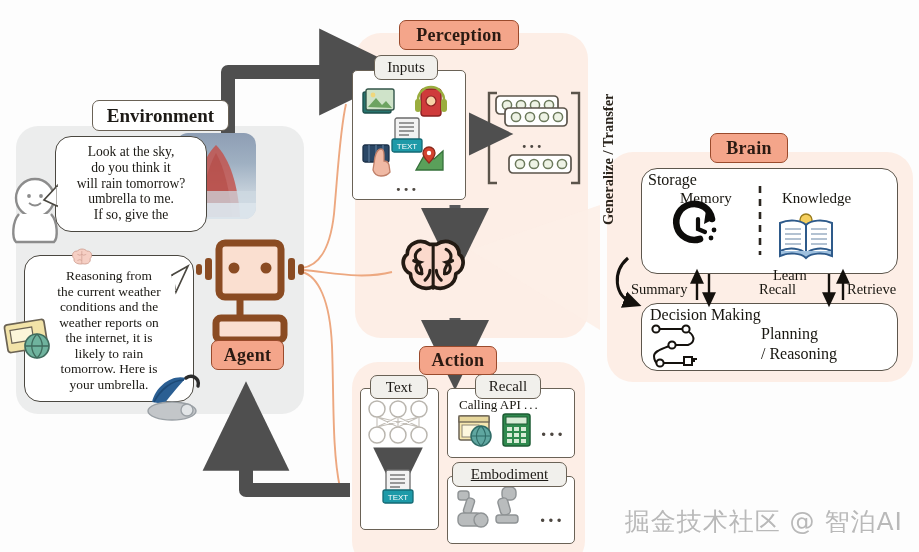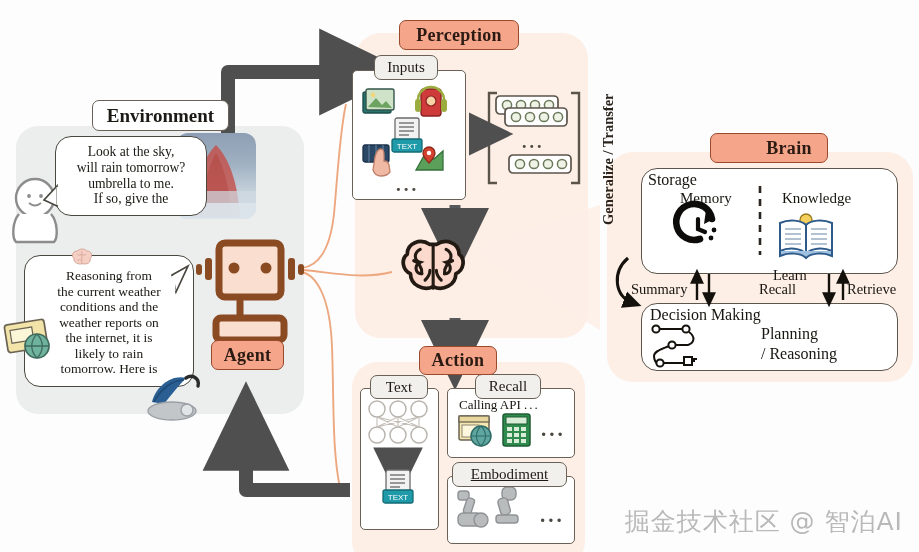--- a/index.html
+++ b/index.html
@@ -100,37 +100,39 @@
     <svg viewBox="0 0 80 86" style="width:80px;height:86px;">
       <path d="M40,12 C 54,26 62,52 64,84 L16,84 C 18,52 26,26 40,12 Z" fill="#c3514a" opacity="0.82"></path>
       <path d="M40,20 C 48,34 54,58 56,84 L24,84 C 26,58 32,34 40,20 Z" fill="#b2433d" opacity="0.5"></path>
       <rect x="0" y="58" width="80" height="28" fill="#cfd9e2" opacity="0.72"></rect>
       <rect x="0" y="70" width="80" height="16" fill="#dde5ec" opacity="0.85"></rect>
     </svg>
   </div>
 
   <div class="speech" style="left:55px;top:136px;width:134px;padding:7px 8px 8px;font-size:13.6px;">
     <div>Look at the sky,</div>
+    <div>do you think it</div>
     <div>will rain tomorrow?</div>
     <div>umbrella to me.</div>
     <div>If so, give the</div>
   </div>
   <svg class="ov" style="z-index:8" viewBox="0 0 919 552">
     <path d="M57,186 L44,200 L57,206 Z" fill="#fff" stroke="#4a4740" stroke-width="1.7"></path>
     <path d="M58,187 L58,205" stroke="#fff" stroke-width="3"></path>
   </svg>
 
   <div class="speech" style="left:24px;top:255px;width:152px;padding:12px 8px 9px;font-size:13.4px;">
     <div>Reasoning from</div>
     <div>the current weather</div>
     <div>conditions and the</div>
     <div>weather reports on</div>
     <div>the internet, it is</div>
     <div>likely to rain</div>
     <div>tomorrow. Here is</div>
+    <div>your umbrella.</div>
   </div>
 
   <svg class="ov" style="z-index:9" viewBox="0 0 919 552">
 
     <path d="M172,275 L188,266 L176,292 Z" fill="#fff" stroke="#4a4740" stroke-width="1.7"></path>
     <path d="M173,276 L174,291" stroke="#fff" stroke-width="3.2"></path>
 
     <g transform="translate(73,250) scale(0.55)">
       <path d="M2,16 C -4,10 0,1 8,2 C 11,-3 22,-3 25,2 C 33,1 37,10 31,16 C 33,22 26,27 18,25 C 10,27 0,23 2,16 Z" fill="#f6cfc4" stroke="#cf9f92" stroke-width="1.6"></path>
       <path d="M16,2 L16,25 M8,8 q5,3 8,0 M24,8 q-5,3 -8,0 M8,19 q5,-3 8,0" fill="none" stroke="#cf9f92" stroke-width="1.3"></path>
@@ -344,21 +346,21 @@
       <circle cx="25" cy="31" r="7"></circle>
     </g>
     <g fill="#b9bcbd" stroke="#8e9294" stroke-width="1.4" transform="translate(496,487)">
       <rect x="6" y="0" width="14" height="13" rx="5"></rect>
       <rect x="3" y="11" width="10" height="17" rx="4" transform="rotate(-16 8 19)"></rect>
       <rect x="0" y="28" width="22" height="8" rx="3"></rect>
     </g>
   </svg>
   <div class="dots" style="left:540px;top:503px;font-size:21px;">...</div>
 
-  <div class="badge" style="left:710px;top:133px;width:76px;height:28px;font-size:18px;padding-left:40px;">
+  <div class="badge" style="left:710px;top:133px;width:76px;height:28px;font-size:18px;">
     <span>Brain</span>
   </div>
 
   <div class="plain-label" style="left:600px;top:225px;width:150px;height:18px;font-size:14.5px;font-weight:bold;
               transform:rotate(-90deg);transform-origin:left top;color:#2a241c;
               white-space:nowrap;">
     <span>Generalize / Transfer</span>
   </div>
 
   <div class="box soft" style="left:641px;top:168px;width:255px;height:104px;"></div>

